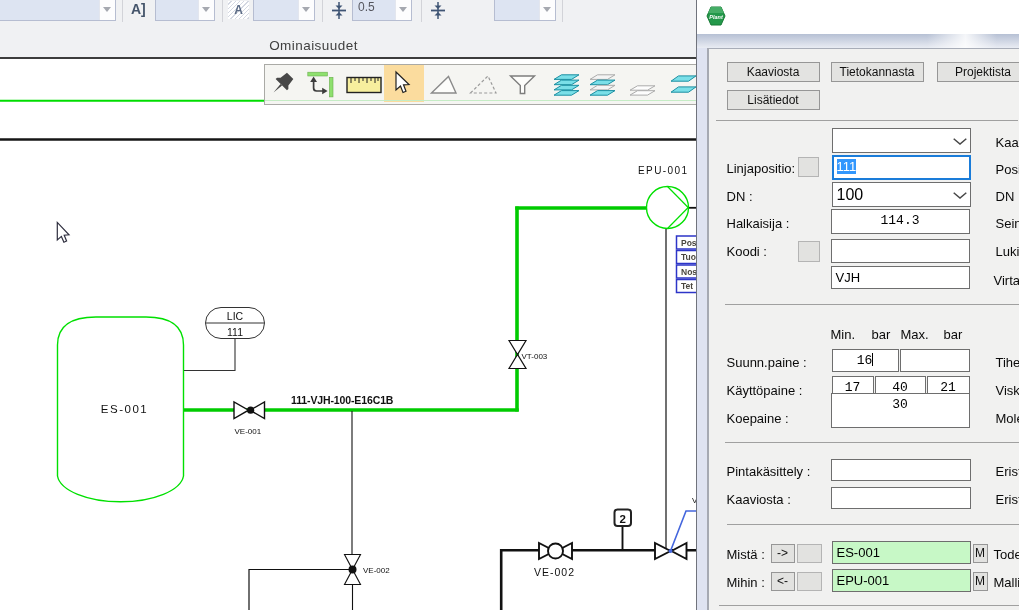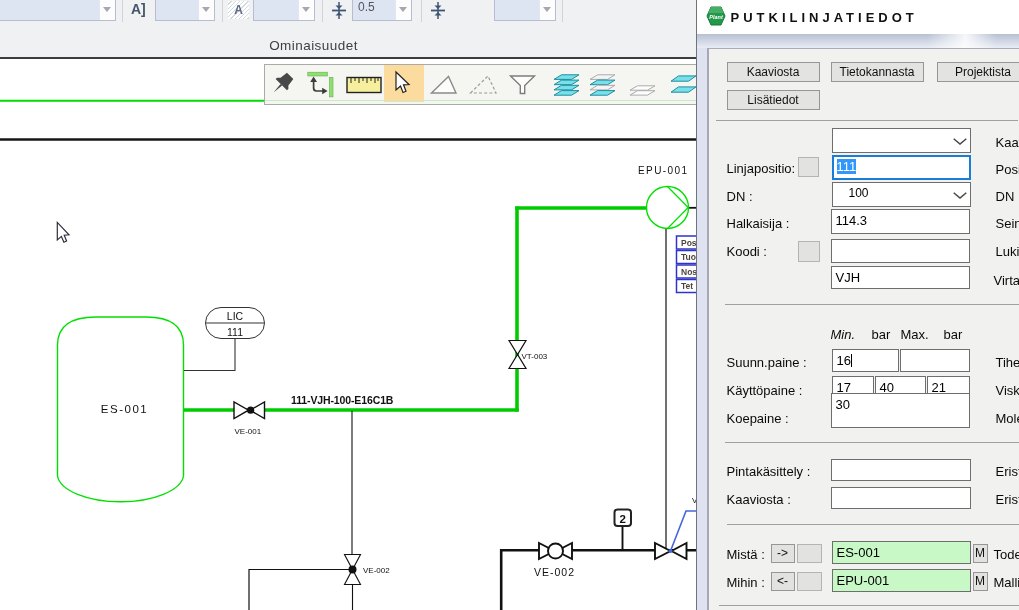--- a/index.html
+++ b/index.html
@@ -43,23 +43,23 @@
 #dleft { position:absolute; left:0; top:34px; width:12.5px; height:576px;
   background:#dfe3f1; border-right:2px solid #a6a9b2; }
 #dpanel { position:absolute; left:12.5px; top:48px; width:309.5px; height:562px;
   background:#f1f1f0; border-top:1px solid #a8adb8; }
 .dbtn { position:absolute; height:20px; background:#e3e3e1; border:1px solid #969696;
   font-size:12px; color:#111; text-align:center; line-height:18px; }
 .dsep { position:absolute; left:20px; width:302px; height:1px; background:#a0a0a0; }
 .dlabel { position:absolute; font-size:13px; color:#0a0a0a; white-space:nowrap; }
 .dfield { position:absolute; background:#fff; border:1px solid #6e6e6e; font-size:13px;
   color:#000; padding:3px 4px 0 4px; white-space:nowrap; }
-.dfield.r { text-align:left; }
-.dcombo { position:absolute; background:#fff; border:1px solid #6e6e6e; font-size:12px;
-  color:#000; padding:3px 0 0 16px; }
+.dfield.r { text-align:center;font-family:Liberation Mono, monospace; }
+.dcombo { position:absolute; background:#fff; border:1px solid #6e6e6e; font-size:16px;
+  color:#000; padding:3px 0 0 4px; }
 .dcombo svg { position:absolute; right:3px; top:9px; }
 .sbtn { position:absolute; background:#e2e2e0; border:1px solid #b4b4b4; }
 .abtn { position:absolute; background:#e2e2e0; border:1px solid #969696; font-size:12px;
   color:#111; text-align:center; }
 .gfield { position:absolute; background:#c7f8c6; border:1px solid #6e6e6e;
   font-size:13px; color:#000; padding:3px 4px 0 4px; }
 </style>
 </head>
 <body>
 <div id="stage">
@@ -238,21 +238,20 @@
       </g>
       <g fill="#7adfe8" stroke="#1b8fa2" stroke-width="1">
         <polygon points="410.5,12.9 428,12.9 420.5,18.2 403,18.2"></polygon>
         <polygon points="410.5,23.9 428,23.9 420.5,29.2 403,29.2"></polygon>
       </g>
     </svg>
   </div>
 
   <div id="dialog" class="abs">
     <div id="dtitle"></div>
-    <div id="dtitletext">PUTKILINJATIEDOT</div>
     <div id="dleft"></div>
     <div id="dband"></div>
     <div id="dpanel"></div>
     <svg class="abs" style="left:9px; top:6px;" width="20" height="20" viewBox="0 0 20 20">
       <polygon points="5,1 15,1 19,10 15,19 5,19 1,10" fill="#23984a" stroke="#177a35" stroke-width="1"></polygon>
       <polygon points="5,1 15,1 18,7 2,7" fill="#45ad66"></polygon>
       <text x="10" y="12.5" font-size="5.5" font-weight="bold" font-style="italic" fill="#fff" text-anchor="middle" font-family="Liberation Sans">Plant</text>
     </svg>
 
     <div class="dbtn" style="left:30px; top:62px; width:93px;">Kaaviosta</div>
@@ -285,21 +284,21 @@
 
     <div class="dlabel" style="left:299px; top:135px;">Kaaviosta</div>
     <div class="dlabel" style="left:299px; top:162px;">Positio</div>
     <div class="dlabel" style="left:299px; top:189px;">DN :</div>
     <div class="dlabel" style="left:299px; top:216px;">Seinämä</div>
     <div class="dlabel" style="left:299px; top:244px;">Lukitus</div>
     <div class="dlabel" style="left:297px; top:273px;">Virtaus</div>
 
     <div class="dsep" style="top:304px; left:28px;"></div>
 
-    <div class="dlabel" style="left:134px; top:327px;font-style:italic;">Min.</div>
+    <div class="dlabel" style="left:134px; top:327px;">Min.</div>
     <div class="dlabel" style="left:175px; top:327px;">bar</div>
     <div class="dlabel" style="left:204px; top:327px;text-align:center;">Max.</div>
     <div class="dlabel" style="left:247px; top:327px;">bar</div>
     <div class="dlabel" style="left:30px; top:355px;">Suunn.paine :</div>
     <div class="dfield r" style="left:135px; top:349px; width:67px; height:23px;">16<span style="display:inline-block; width:1px; height:13px; background:#000; vertical-align:-2px;"></span></div>
     <div class="dfield" style="left:203px; top:349px; width:70px; height:23px;"></div>
     <div class="dlabel" style="left:30px; top:383px;">Käyttöpaine :</div>
     <div class="dfield r" style="left:135px; top:376px; width:42px; height:23px;">17</div>
     <div class="dfield r" style="left:178px; top:376px; width:51px; height:23px;">40</div>
     <div class="dfield r" style="left:230px; top:376px; width:43px; height:35px;">21</div>

